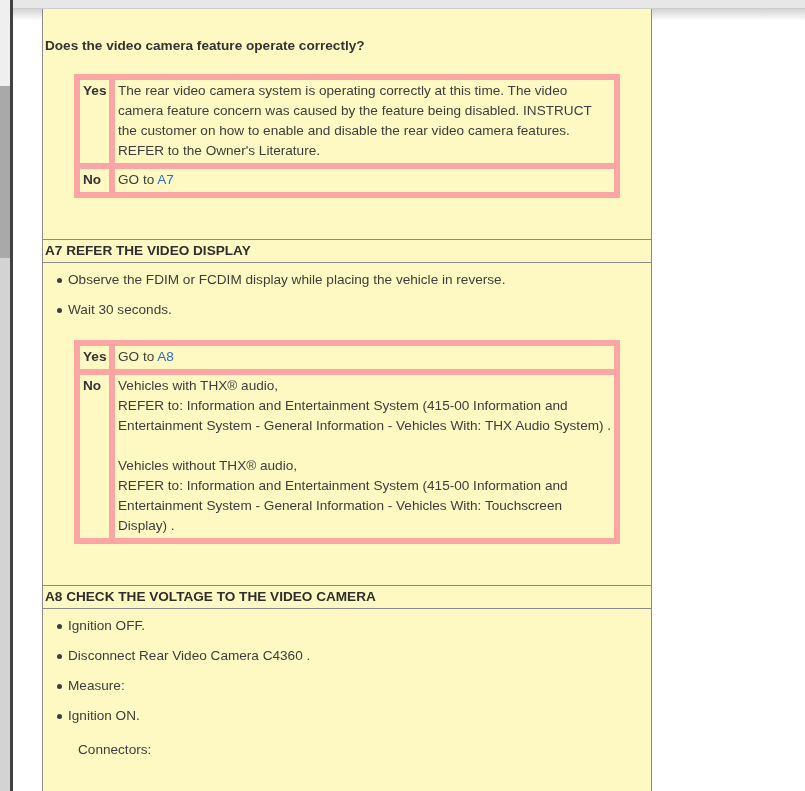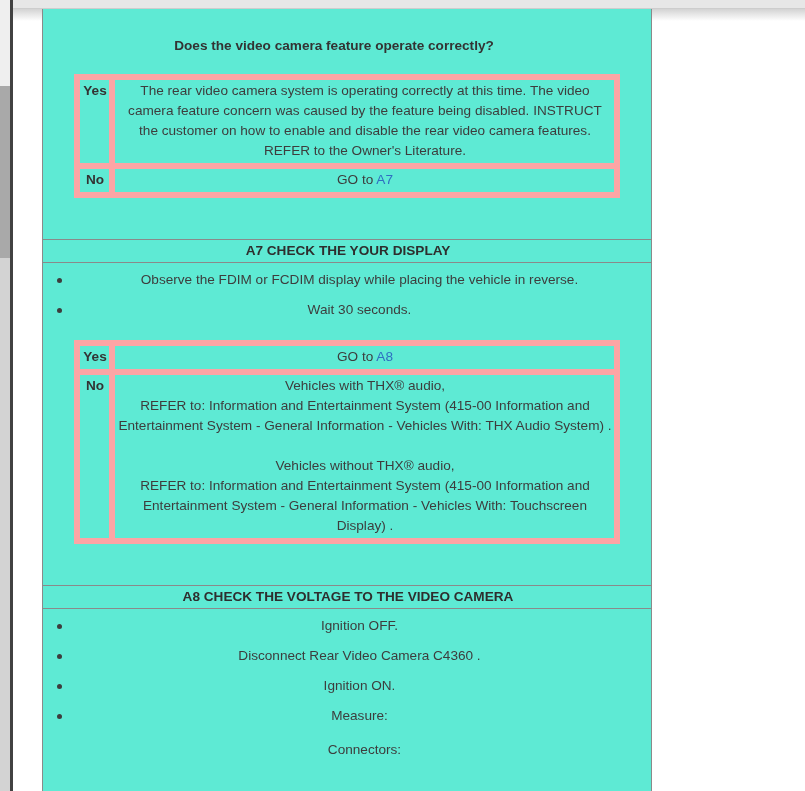--- a/index.html
+++ b/index.html
@@ -14,22 +14,22 @@
   .left-track-top { position:absolute; left:0; top:0; width:10px; height:86px; background:#efefef; }
   .left-thumb { position:absolute; left:0; top:86px; width:10px; height:172px; background:#a9a9a9; }
   .panel-divider { position:absolute; left:10px; top:0; width:3px; height:791px; background:#414141; }
   
   .topbar { position:absolute; left:13px; top:0; width:792px; height:8px; background:#e7e7e7; border-bottom:1px solid #cdcdcd; }
   .topshadow { position:absolute; left:13px; top:9px; width:792px; height:12px;
     background:linear-gradient(to bottom, rgba(110,110,110,0.30), rgba(255,255,255,0)); }
   
   .doc {
     position:absolute; left:42px; top:9px; width:610px; min-height:782px;
-    box-sizing:border-box; background:#5eead4;
-    border-left:1px solid #8a8a8a; border-right:1px solid #8a8a8a;text-align:center;
+    box-sizing:border-box; background:#fef9c3;
+    border-left:1px solid #8a8a8a; border-right:1px solid #8a8a8a;
   }
   .question { font-weight:bold; color:#333333; margin:27px 0 0 2px; max-width:578px; }
   .q2 { margin-top:17px; }
   .step-table { border-collapse:collapse; margin:18px 0 0 31px; width:546px; table-layout:fixed; }
   .t2 { margin-top:20px; }
   .step-table td { border:6px solid #fca5a5; vertical-align:top; padding:1px 2px 2px 3px; }
   .step-table tr + tr td { border-top:2px solid #6b6b6b; }
   td.ans-label { font-weight:bold; color:#333333; width:24px; }
   .step-header {
     border-top:1px solid #8a8a8a; border-bottom:1px solid #8a8a8a;
@@ -65,21 +65,21 @@
       <td class="ans-label">Yes</td>
       <td>The rear video camera system is operating correctly at this time. The video camera feature concern was caused by the feature being disabled. INSTRUCT the customer on how to enable and disable the rear video camera features. REFER to the Owner's Literature.</td>
     </tr>
     <tr>
       <td class="ans-label">No</td>
       <td><span>GO to </span><a class="step-link">A7</a></td>
     </tr>
   </tbody>
     </table>
 
-  <div class="step-header">A7 CHECK THE YOUR DISPLAY</div>
+  <div class="step-header">A7 REFER THE VIDEO DISPLAY</div>
 
   <ul class="bullets">
     <li>Observe the FDIM or FCDIM display while placing the vehicle in reverse.</li>
     <li>Wait 30 seconds.</li>
   </ul>
 
 
   <table class="step-table t2">
     <tbody>
         <tr>
@@ -97,19 +97,19 @@
       </td>
     </tr>
   </tbody>
     </table>
 
   <div class="step-header">A8 CHECK THE VOLTAGE TO THE VIDEO CAMERA</div>
 
   <ul class="bullets">
     <li>Ignition OFF.</li>
     <li>Disconnect Rear Video Camera C4360 .</li>
+    <li>Measure:</li>
     <li>Ignition ON.</li>
-    <li>Measure:</li>
   </ul>
 
   <div class="sub-label">Connectors:</div>
 
 </div>
 
 </body></html>

